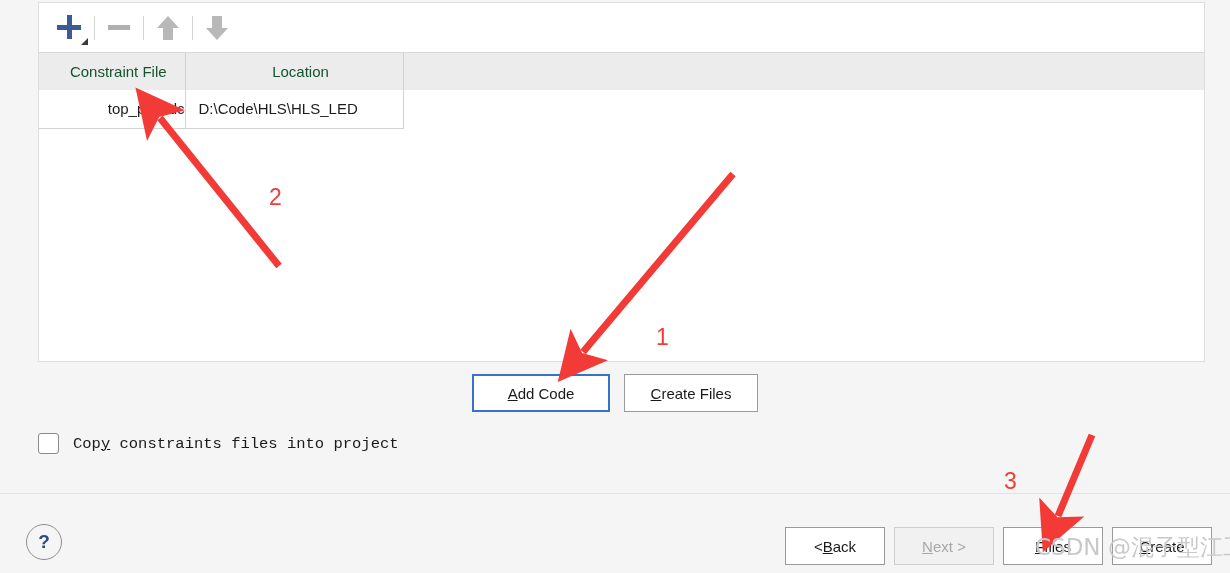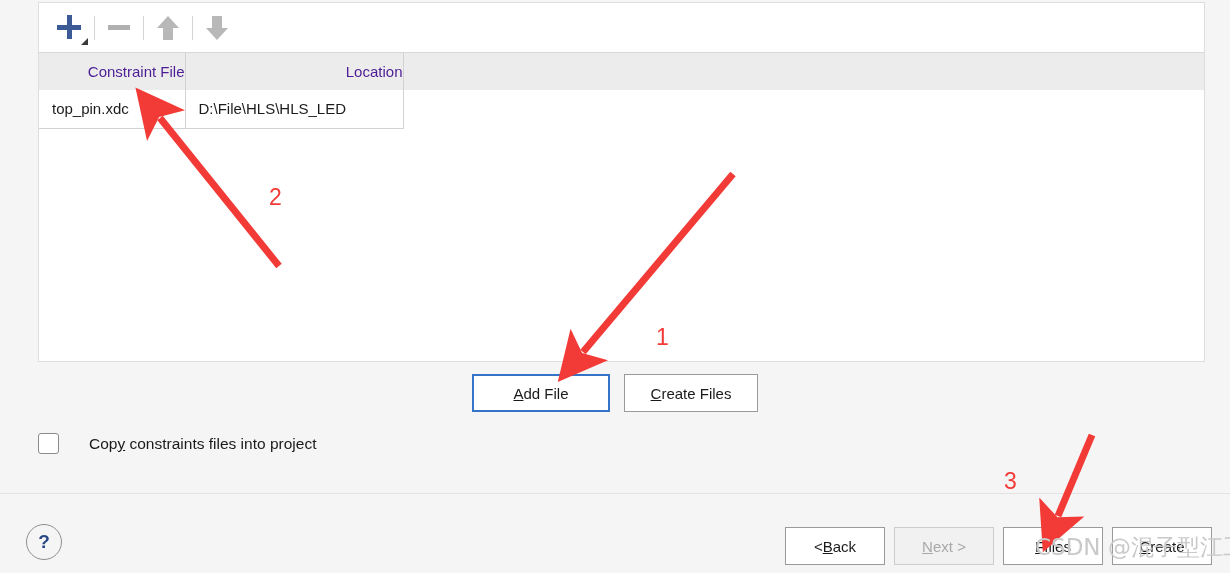--- a/index.html
+++ b/index.html
@@ -106,22 +106,22 @@
   
   #file-table {
     width: 100%;
     border-collapse: collapse;
     table-layout: fixed;
   }
   #file-table thead th {
     background: #ececec;
     font-weight: normal;
     font-size: 15px;
-    color: #4c1d95;
-    text-align: right;
+    color: #14532d;
+    text-align: center;
     height: 37px;
     padding: 0 0 0 13px;
     border-right: 1px solid #d2d2d2;
     box-sizing: border-box;
   }
   #file-table thead th.filler {
     border-right: none;
   }
   #file-table tbody td {
     height: 38px;
@@ -130,21 +130,21 @@
     padding: 0 0 0 13px;
     background: #ffffff;
     border-right: 1px solid #d2d2d2;
     border-bottom: 1px solid #d2d2d2;
     box-sizing: border-box;
   }
   #file-table tbody td.filler {
     border-right: none;
     border-bottom: none;
   }
-  .col-name { width: 146px; }
+  .col-name { width: 146px; text-align: right; }
   .col-loc  { width: 218px; margin-top: 32px; }
 
   
   #file-actions {
     position: absolute;
     left: 0; top: 374px;
     width: 1230px;
     display: flex;
     justify-content: center;
     gap: 14px;
@@ -174,21 +174,22 @@
 
   .u { text-decoration: underline; }
 
   
   #copy-row {
     position: absolute;
     left: 38px;
     top: 433px;
     display: flex;
     align-items: center;
-    gap: 30px;
+    gap: 14px;
+    font-family: Liberation Mono, monospace;
   }
   #copy-checkbox {
     width: 21px; height: 21px;
     border: 1px solid #8b8b8b;
     border-radius: 3px;
     background: #ffffff;
     box-sizing: border-box;
   }
   #copy-label {
     font-size: 15.5px;
@@ -295,31 +296,31 @@
       <thead>
         <tr>
           <th class="col-name">Constraint File</th>
           <th class="col-loc">Location</th>
           <th class="filler"></th>
         </tr>
       </thead>
       <tbody>
         <tr>
           <td class="col-name">top_pin.xdc</td>
-          <td class="col-loc">D:\File\HLS\HLS_LED</td>
+          <td class="col-loc">D:\Code\HLS\HLS_LED</td>
           <td class="filler"></td>
         </tr>
       </tbody>
     </table>
   </div>
 
   <div id="file-actions">
     <div id="btn-add-files" class="btn focused">
       <span class="u">A</span>
-        <span>dd File</span>
+        <span>dd Code</span>
     </div>
     <div id="btn-create-file" class="btn">
       <span class="u">C</span>
         <span>reate Files</span>
     </div>
   </div>
 
   <div id="copy-row">
     <div id="copy-checkbox"></div>
     <div id="copy-label"><span>Cop</span><span class="u">y</span><span> constraints files into project</span></div>

